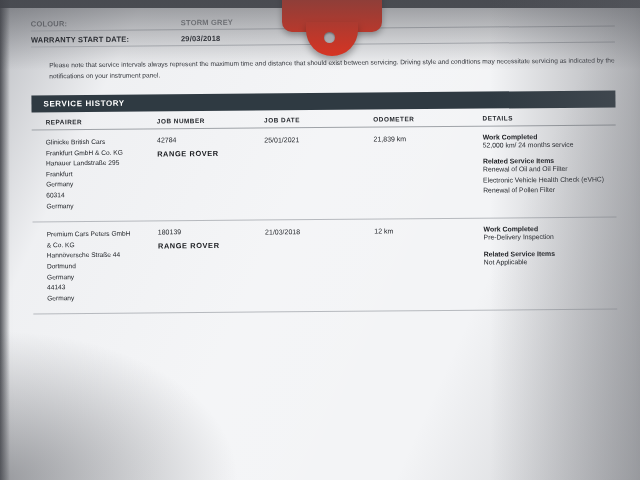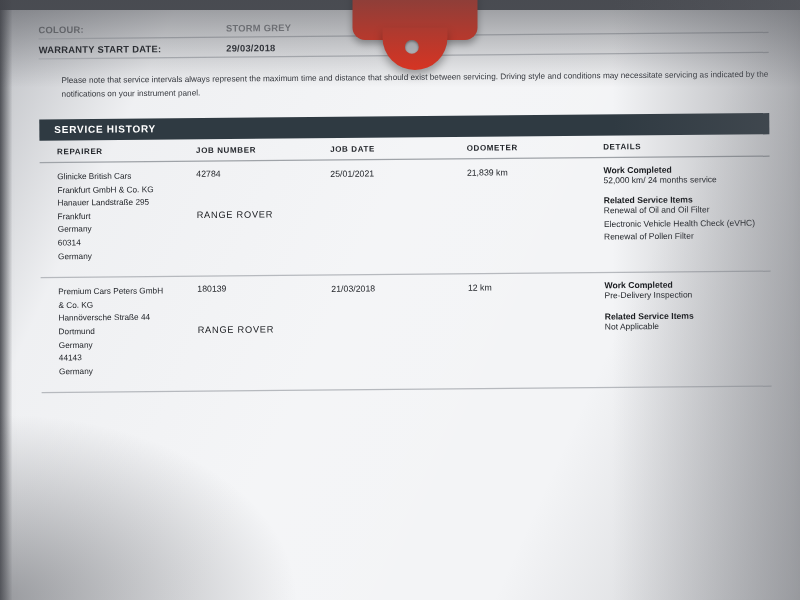--- a/index.html
+++ b/index.html
@@ -155,23 +155,23 @@
   .c-date   { width: 110px; }
   .c-odo    { width: 110px; }
   .c-det    { width: 134px; }
 
   .rep-lines {
     font-size: 6.6px;
     line-height: 10.6px;
     color: #22252a;
   }
   .model {
-    margin-top: 24px;
+    margin-top: 6px;
     font-size: 7.4px;
-    font-weight: normal;
+    font-weight: bold;
     letter-spacing: 0.6px;
     color: #17191d;
   }
   .cell-txt {
     font-size: 7px;
     color: #22252a;
     padding-top: 1px;
   }
   .det-h {
     font-size: 6.9px;

